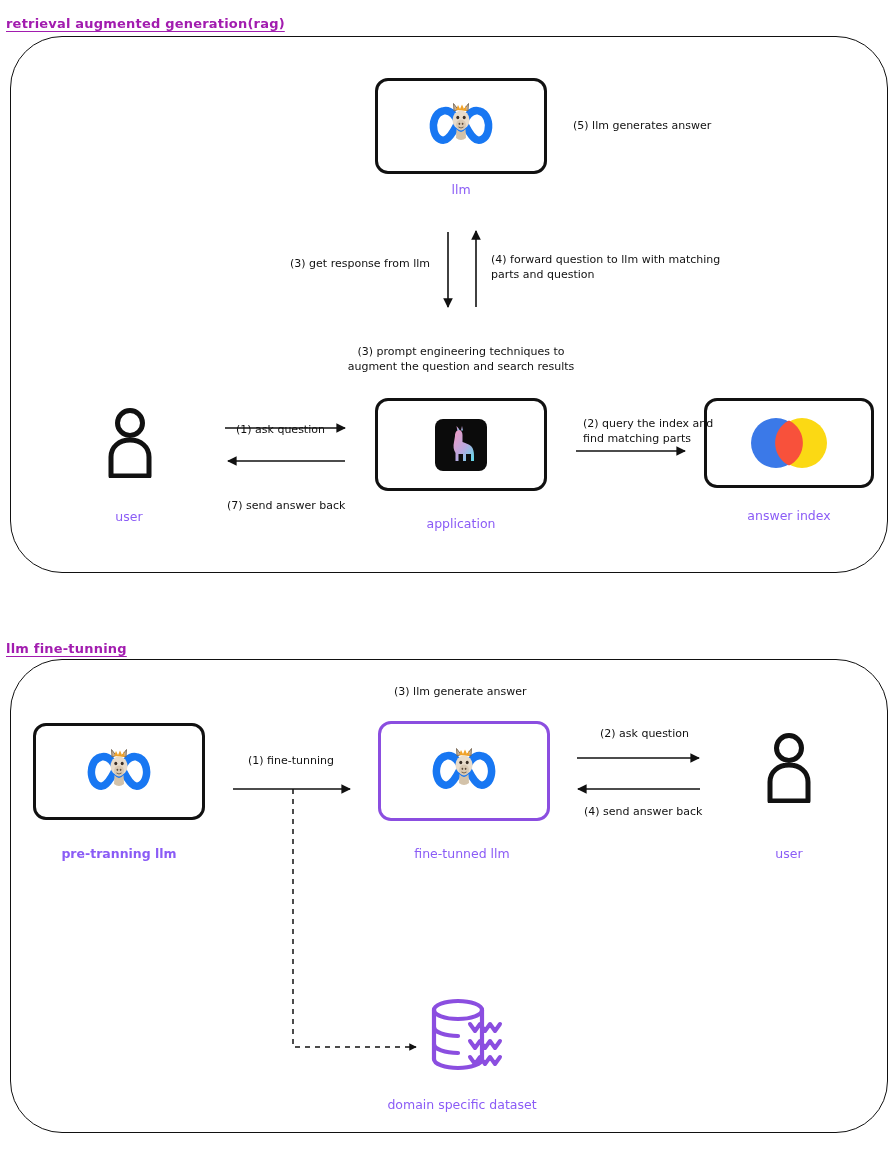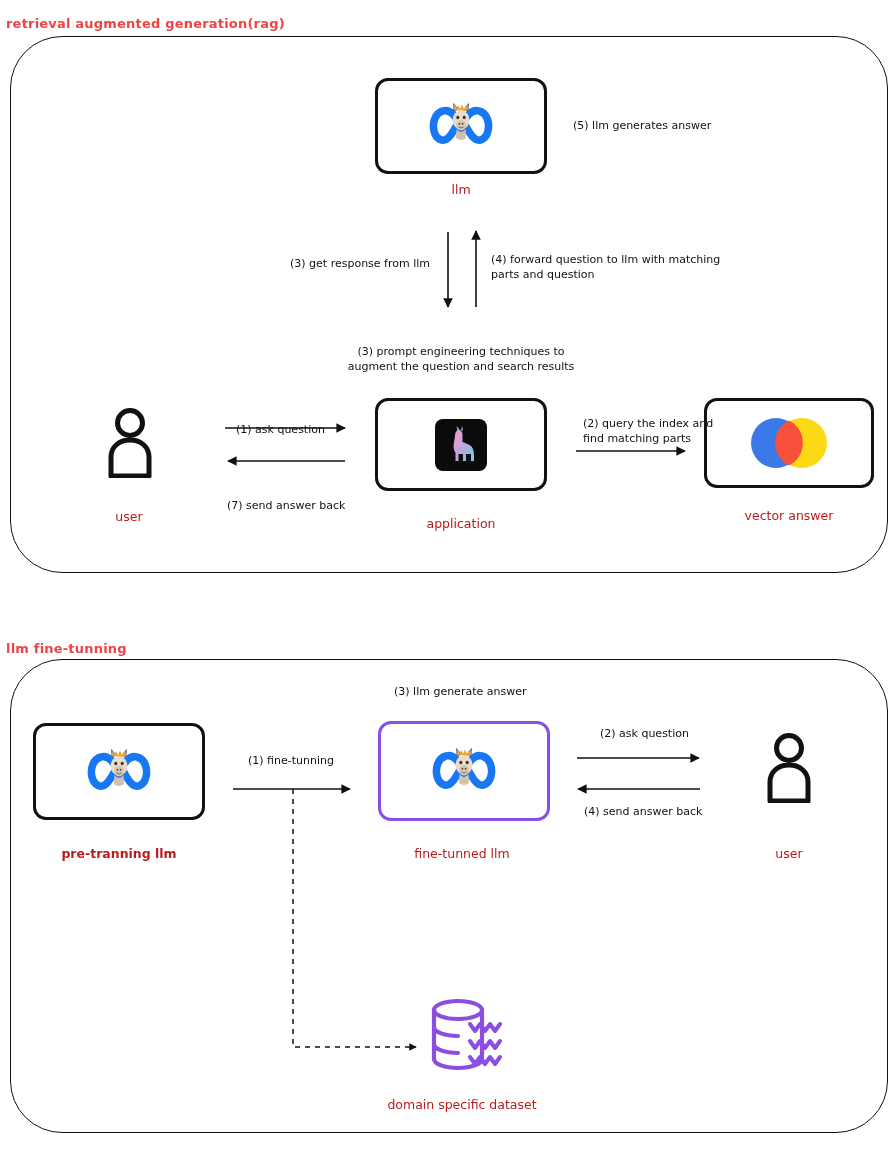--- a/index.html
+++ b/index.html
@@ -15,21 +15,22 @@
     font-family: "DejaVu Sans", "Liberation Sans", sans-serif;
     color: #111111;
   }
 
   
   .section-title {
     position: absolute;
     font-size: 13px;
     font-weight: bold;
     letter-spacing: 0.2px;
-    color: #ef4444;
+    color: #a21caf;
+    text-decoration: underline;
     text-underline-offset: 3px;
     white-space: nowrap;
   }
 
   
   .panel {
     position: absolute;
     border: 1.3px solid #111111;
     border-radius: 52px;
     background: #ffffff;
@@ -49,21 +50,21 @@
   }
   .nodebox.purple {
     border-color: #8b4ee0;
     border-width: 3.6px;
   }
 
   
   .caption {
     position: absolute;
     font-size: 12.5px;
-    color: #b91c1c;
+    color: #8b5cf6;
     text-align: center;
     white-space: nowrap;
     transform: translateX(-50%);
   }
 
   
   .label {
     position: absolute;
     font-size: 11px;
     line-height: 15px;
@@ -165,21 +166,21 @@
 
 <div class="nodebox" style="left:704px; top:398px; width:170px; height:90px;">
   <span class="logo-wrap">
     <svg width="78" height="52" viewBox="0 0 78 52" aria-hidden="true">
       <circle cx="26" cy="26" r="25" fill="#3b79e8"></circle>
       <circle cx="52" cy="26" r="25" fill="#fbd914"></circle>
       <path d="M39 3.6 A25 25 0 0 1 39 48.4 A25 25 0 0 1 39 3.6 Z" fill="#f8513b"></path>
     </svg>
   </span>
 </div>
-<div class="caption" style="left:789px; top:508px;">vector answer</div>
+<div class="caption" style="left:789px; top:508px;">answer index</div>
 
 <div style="position:absolute; left:104px; top:406px; width:52px; height:72px;">
   <span class="logo-wrap">
     <svg width="52" height="72" viewBox="0 0 52 72" aria-hidden="true">
       <circle cx="26" cy="17" r="12.5" fill="none" stroke="#111" stroke-width="5"></circle>
       <path d="M7 70 L7 51 C7 41 15 34 26 34 C37 34 45 41 45 51 L45 70 Z" fill="none" stroke="#111" stroke-width="5" stroke-linejoin="round"></path>
     </svg>
   </span>
 </div>
 <div class="caption" style="left:129px; top:509px;">user</div>

